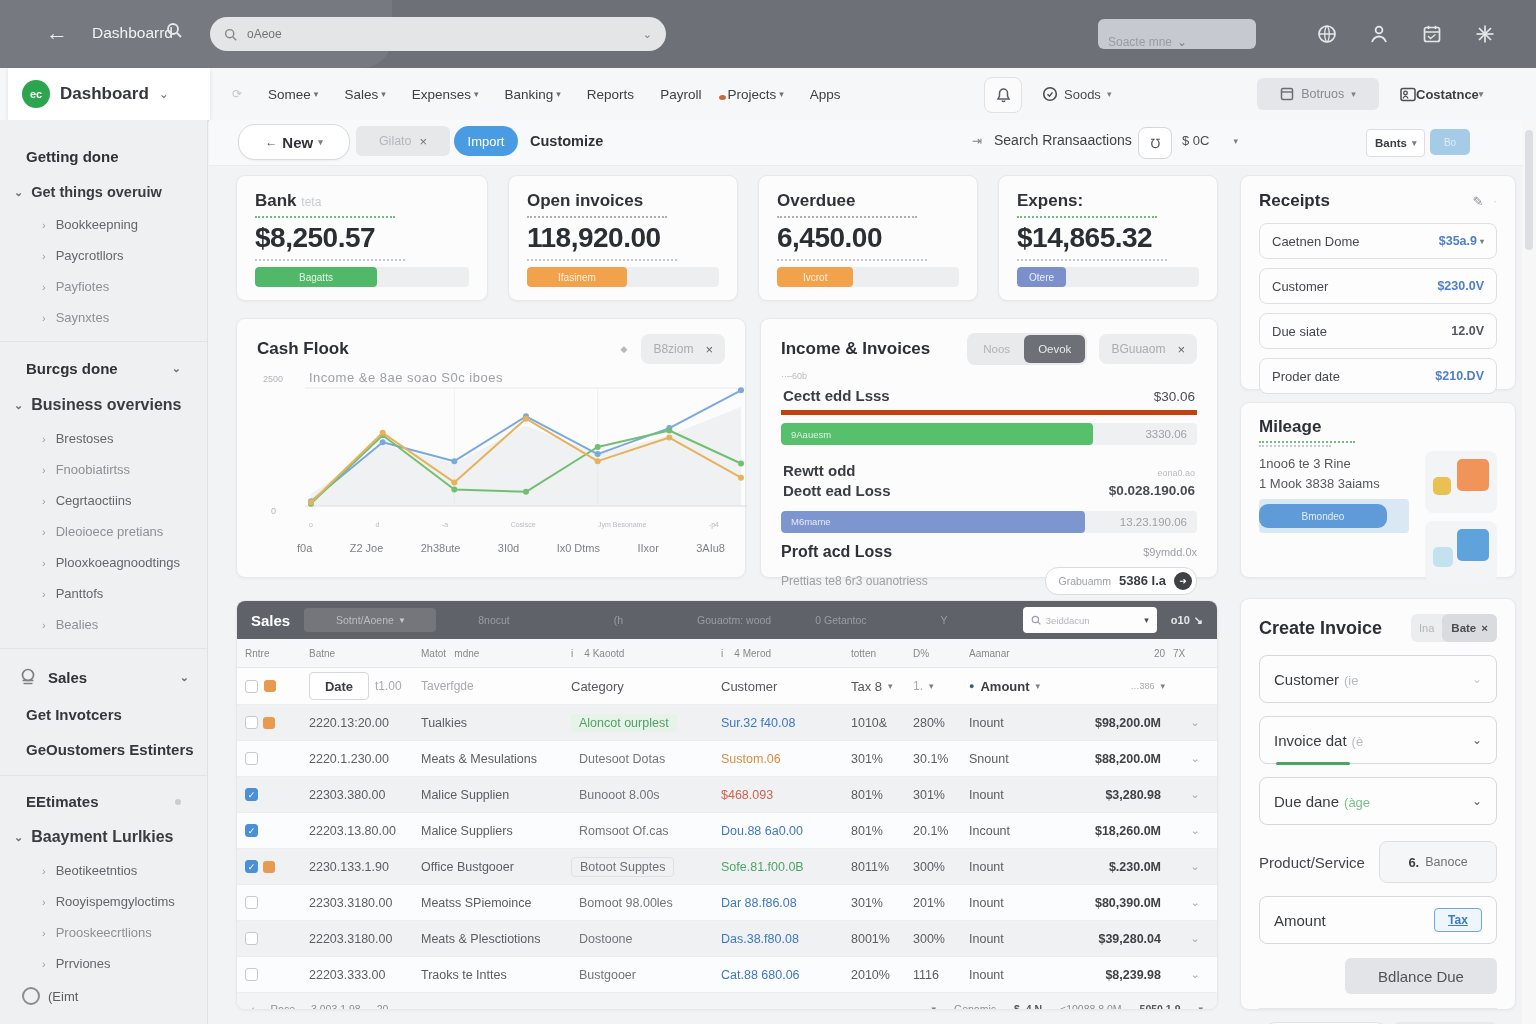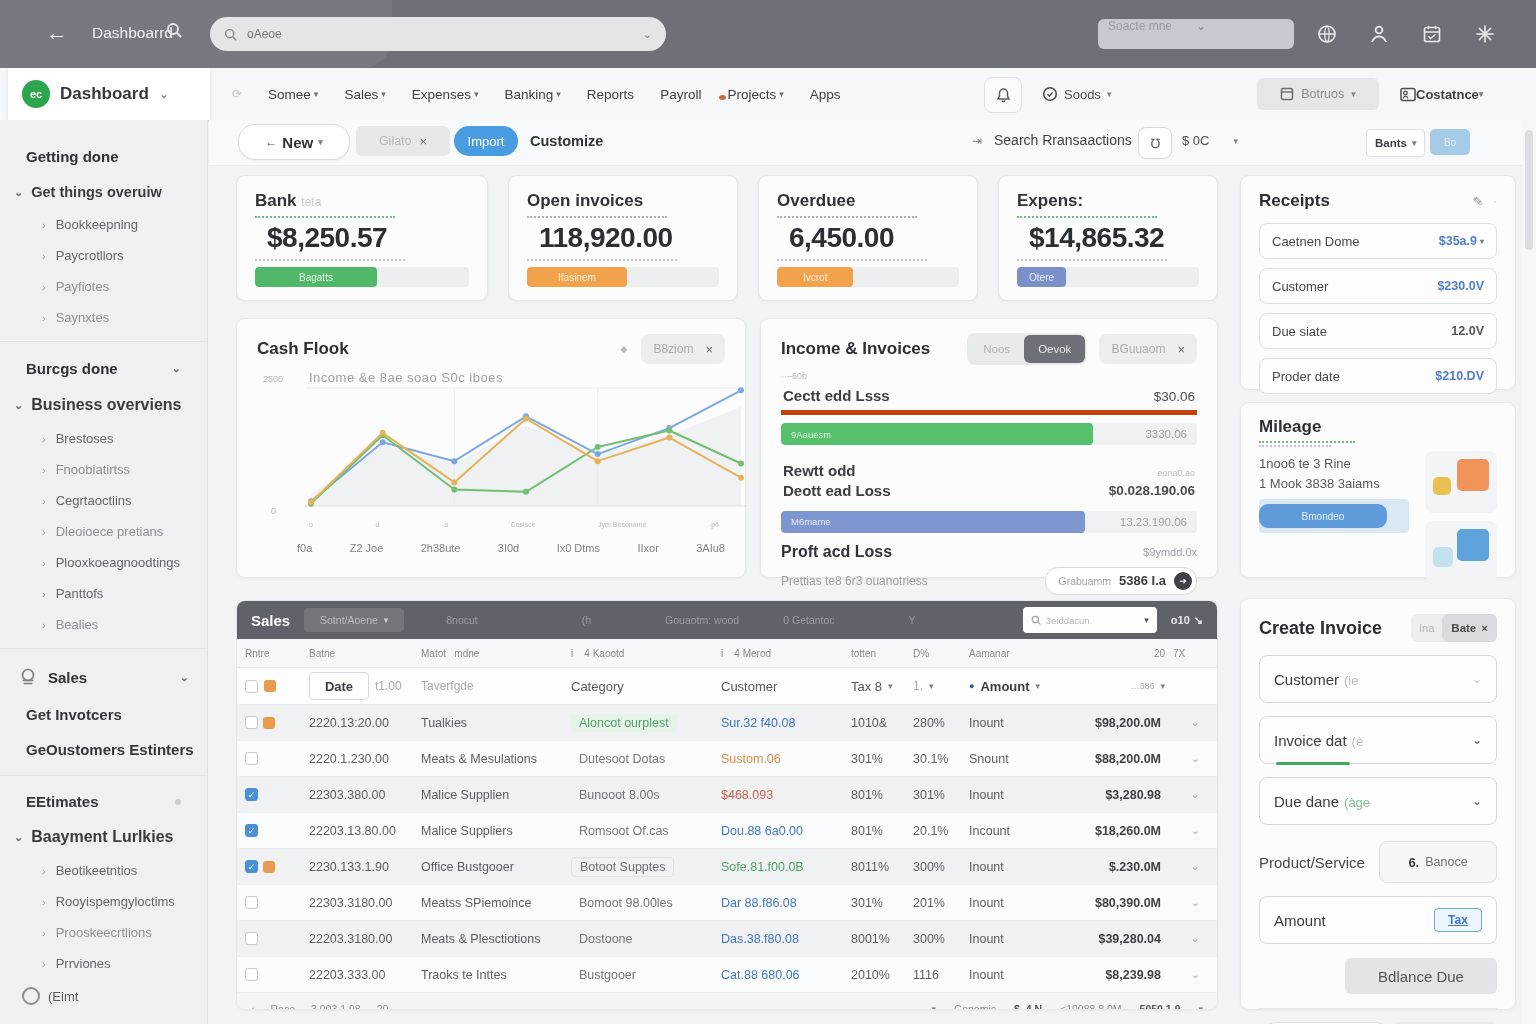--- a/index.html
+++ b/index.html
@@ -6,21 +6,21 @@
   body{width:1536px;height:1024px;position:relative;font-family:"Liberation Sans",sans-serif;background:#f2f3f5;overflow:hidden;color:#3a3d42;}
   
   .topbar{position:absolute;left:0;top:0;width:1536px;height:68px;background:#6d7077;}
   .topbar .tab{position:absolute;left:0;top:0;width:392px;height:68px;background:#767980;border-radius:0 0 30px 0;}
   .tb-back{position:absolute;left:46px;top:20px;color:#eceded;font-size:22px;}
   .tb-title{position:absolute;left:92px;top:24px;color:#f1f2f3;font-size:15.5px;}
   .tb-sglyph{position:absolute;left:166px;top:22px;}
   .tb-search{position:absolute;left:210px;top:17px;width:456px;height:34px;background:#e4e5e7;border-radius:17px;display:flex;align-items:center;padding:0 14px;box-sizing:border-box;gap:8px;}
   .tb-search input{border:none;background:transparent;outline:none;flex:1;font-size:12px;color:#6d7076;font-family:"Liberation Sans",sans-serif;}
   .tb-search .crt{color:#7c7f85;font-size:11px;}
-  .tb-select{position:absolute;left:1098px;top:19px;width:196px;height:30px;background:#c6cad0;border-radius:6px;display:flex;align-items:flex-start;padding:0 10px;box-sizing:border-box;}
+  .tb-select{position:absolute;left:1098px;top:19px;width:158px;height:30px;background:#c6cad0;border-radius:6px;display:flex;align-items:flex-end;padding:0 10px;box-sizing:border-box;}
   .tb-select span{font-size:12px;color:#989ca3;flex:1;}
   .tb-ic{position:absolute;top:20px;width:28px;height:28px;display:flex;align-items:center;justify-content:center;}
   
   .navbar{position:absolute;left:0;top:68px;width:1536px;height:52px;background:#f6f7f8;border-bottom:1px solid #e2e3e6;}
   .brand{position:absolute;left:8px;top:0;width:202px;height:52px;background:#fff;box-shadow:0 1px 4px rgba(0,0,0,.10);display:flex;align-items:center;padding-left:14px;box-sizing:border-box;gap:10px;}
   .logo{width:28px;height:28px;border-radius:50%;background:#2da44e;color:#fff;font-size:11px;font-weight:bold;display:flex;align-items:center;justify-content:center;}
   .brand .bt{font-size:17px;font-weight:bold;color:#34373c;}
   .brand .crt{color:#6d7076;font-size:12px;}
   .navlist{position:absolute;left:232px;top:0;height:52px;display:flex;align-items:center;gap:26px;}
   .nav-item{font-size:13.5px;color:#3d4045;display:flex;align-items:center;gap:3px;cursor:pointer;position:relative;}
@@ -63,21 +63,21 @@
   .lb-btn{position:absolute;left:1430px;top:129px;width:40px;height:26px;background:#a6cbe7;border-radius:5px;font-size:10px;color:#ddecf7;display:flex;align-items:center;justify-content:center;}
   .bl-btn{position:absolute;left:1562px;top:129px;width:56px;height:26px;background:#5b8cce;border-radius:5px;font-size:9.5px;color:#ccd9ee;display:flex;align-items:center;justify-content:center;}
   
   .card{position:absolute;background:#fcfcfd;border:1px solid #e7e8ea;border-radius:9px;box-shadow:0 1px 3px rgba(0,0,0,.04);box-sizing:border-box;}
   .kpi{top:175px;height:126px;padding:15px 18px;}
   .kpi .tt{font-size:17px;font-weight:bold;color:#2f3237;}
   .kpi .tt .sfx{color:#c9ccd0;font-size:12px;font-weight:normal;}
   .dotg{width:140px;border-top:2px dotted #74b883;margin:5px 0 4px;}
   .dotx{width:150px;border-top:2px dotted #c3c6ca;margin:5px 0 4px;}
   .dotn{width:140px;border-top:2px dotted #aeb1b6;margin:5px 0 4px;}
-  .kpi .val{font-size:28px;font-weight:bold;color:#2b2e33;letter-spacing:-0.5px;margin:1px 12px;}
+  .kpi .val{font-size:28px;font-weight:bold;color:#2b2e33;letter-spacing:-0.5px;margin:1px 0;}
   .track{height:20px;background:#edeef0;border-radius:4px;position:relative;margin-top:6px;overflow:hidden;}
   .fill{position:absolute;left:0;top:0;height:100%;border-radius:4px;display:flex;align-items:center;justify-content:center;font-size:10px;color:rgba(255,255,255,.85);}
   
   .cf{left:236px;top:318px;width:510px;height:260px;padding:15px 20px;}
   .panel-h{display:flex;align-items:center;}
   .panel-h .tt{font-size:17px;font-weight:bold;color:#2c2f34;flex:1;}
   .chipb{height:30px;background:#ecedef;border-radius:8px;display:flex;align-items:center;gap:12px;padding:0 12px;font-size:12px;color:#a9acb1;}
   .chipb .x{color:#5f6267;font-size:13px;}
   .cf-chart{position:relative;height:188px;margin-top:4px;}
   .ylab{position:absolute;font-size:9px;color:#b3b6bb;}
@@ -137,21 +137,21 @@
   .tax-chip{width:46px;height:22px;border:1.5px solid #6fa8e0;background:#eef5fc;border-radius:4px;display:flex;align-items:center;justify-content:center;font-size:12px;font-weight:bold;color:#3b78c9;text-decoration:underline;}
   .bd-btn{margin:14px 0 0 auto;width:152px;height:36px;background:#e2e4e7;border-radius:6px;display:flex;align-items:center;justify-content:center;font-size:15px;color:#515459;}
   .ci-div{border-top:1px solid #e5e6e9;margin-top:14px;}
   .bal-row{display:flex;align-items:center;justify-content:space-between;margin-top:13px;}
   .bal-pill{width:142px;height:36px;border:1px solid #e0e2e5;border-radius:18px;display:flex;align-items:center;padding-left:14px;font-size:14px;color:#4a4d52;background:#fdfdfe;box-sizing:border-box;}
   .bal-dd{width:112px;height:36px;background:#e7e9eb;border-radius:6px;display:flex;align-items:center;justify-content:center;gap:6px;font-size:11.5px;color:#8b8e94;}
   
   .tbl{left:236px;top:600px;width:982px;height:410px;padding:0;overflow:hidden;}
   .tbl-bar{height:38px;background:#5f6268;display:flex;align-items:center;padding:0 14px;gap:14px;}
   .tbl-bar .tt{font-size:15px;font-weight:bold;color:#fff;}
-  .tbl-dd{width:100px;height:24px;background:#74767c;border-radius:4px;display:flex;align-items:center;justify-content:center;gap:6px;font-size:10.5px;color:#b9bcc2;}
+  .tbl-dd{width:132px;height:24px;background:#74767c;border-radius:4px;display:flex;align-items:center;justify-content:center;gap:6px;font-size:10.5px;color:#b9bcc2;}
   .tbl-bar .ft{font-size:10.5px;color:#9a9da4;}
   .tbl-search{margin-left:auto;width:134px;height:26px;background:#fdfdfe;border-radius:4px;display:flex;align-items:center;gap:5px;padding:0 8px;box-sizing:border-box;font-size:9.5px;color:#b3b6bb;}
   .tbl-search .crt{color:#4a4d52;margin-left:auto;}
   .tbl-count{font-size:11px;font-weight:bold;color:#e7e9ec;display:flex;gap:4px;align-items:center;}
   .grid{display:grid;grid-template-columns:64px 112px 150px 150px 130px 62px 56px 86px 118px 1fr;align-items:center;}
   .hrow{height:28px;background:#f6f7f8;border-bottom:1px solid #e7e8ea;}
   .hrow span{font-size:10px;color:#85888e;padding-left:8px;white-space:pre;}
   .frow{height:36px;background:#fdfdfe;border-bottom:1px solid #ebedef;}
   .frow .cell{padding-left:8px;display:flex;align-items:center;gap:6px;}
   .datebox{height:26px;width:58px;border:1px solid #d6d8db;border-radius:4px;display:flex;align-items:center;justify-content:center;font-size:13px;font-weight:bold;color:#3a3d42;background:#fff;}

